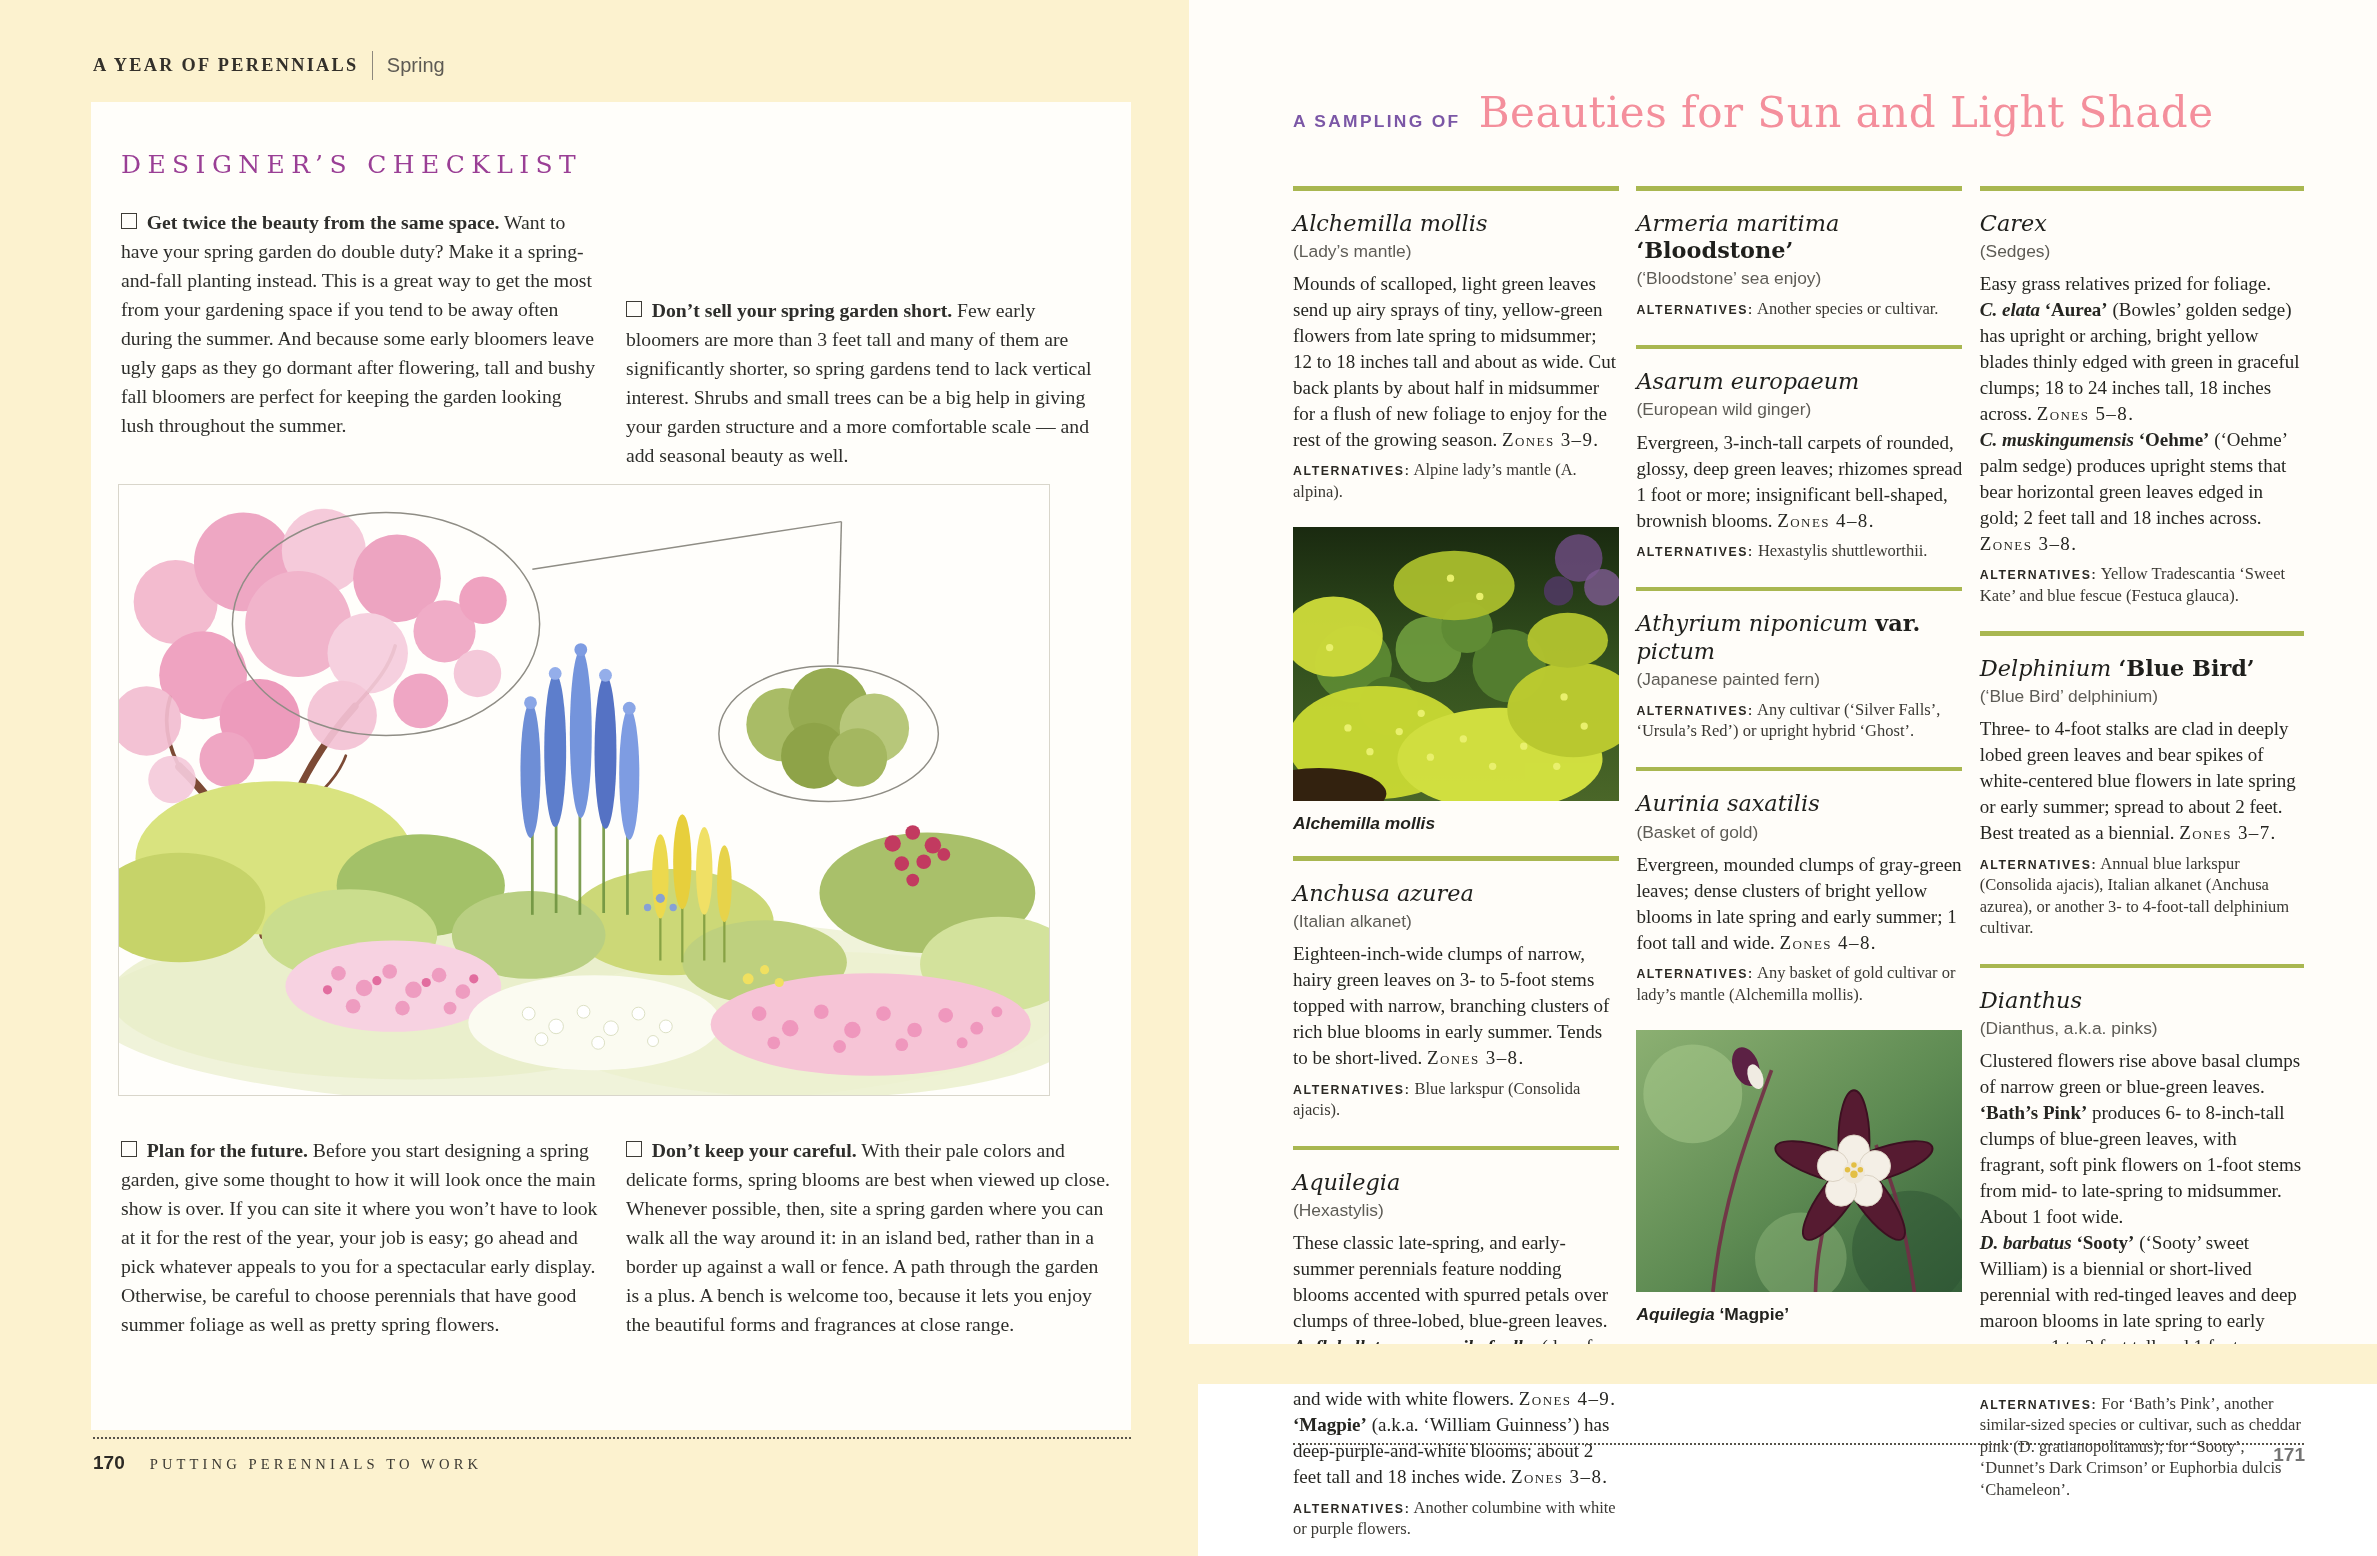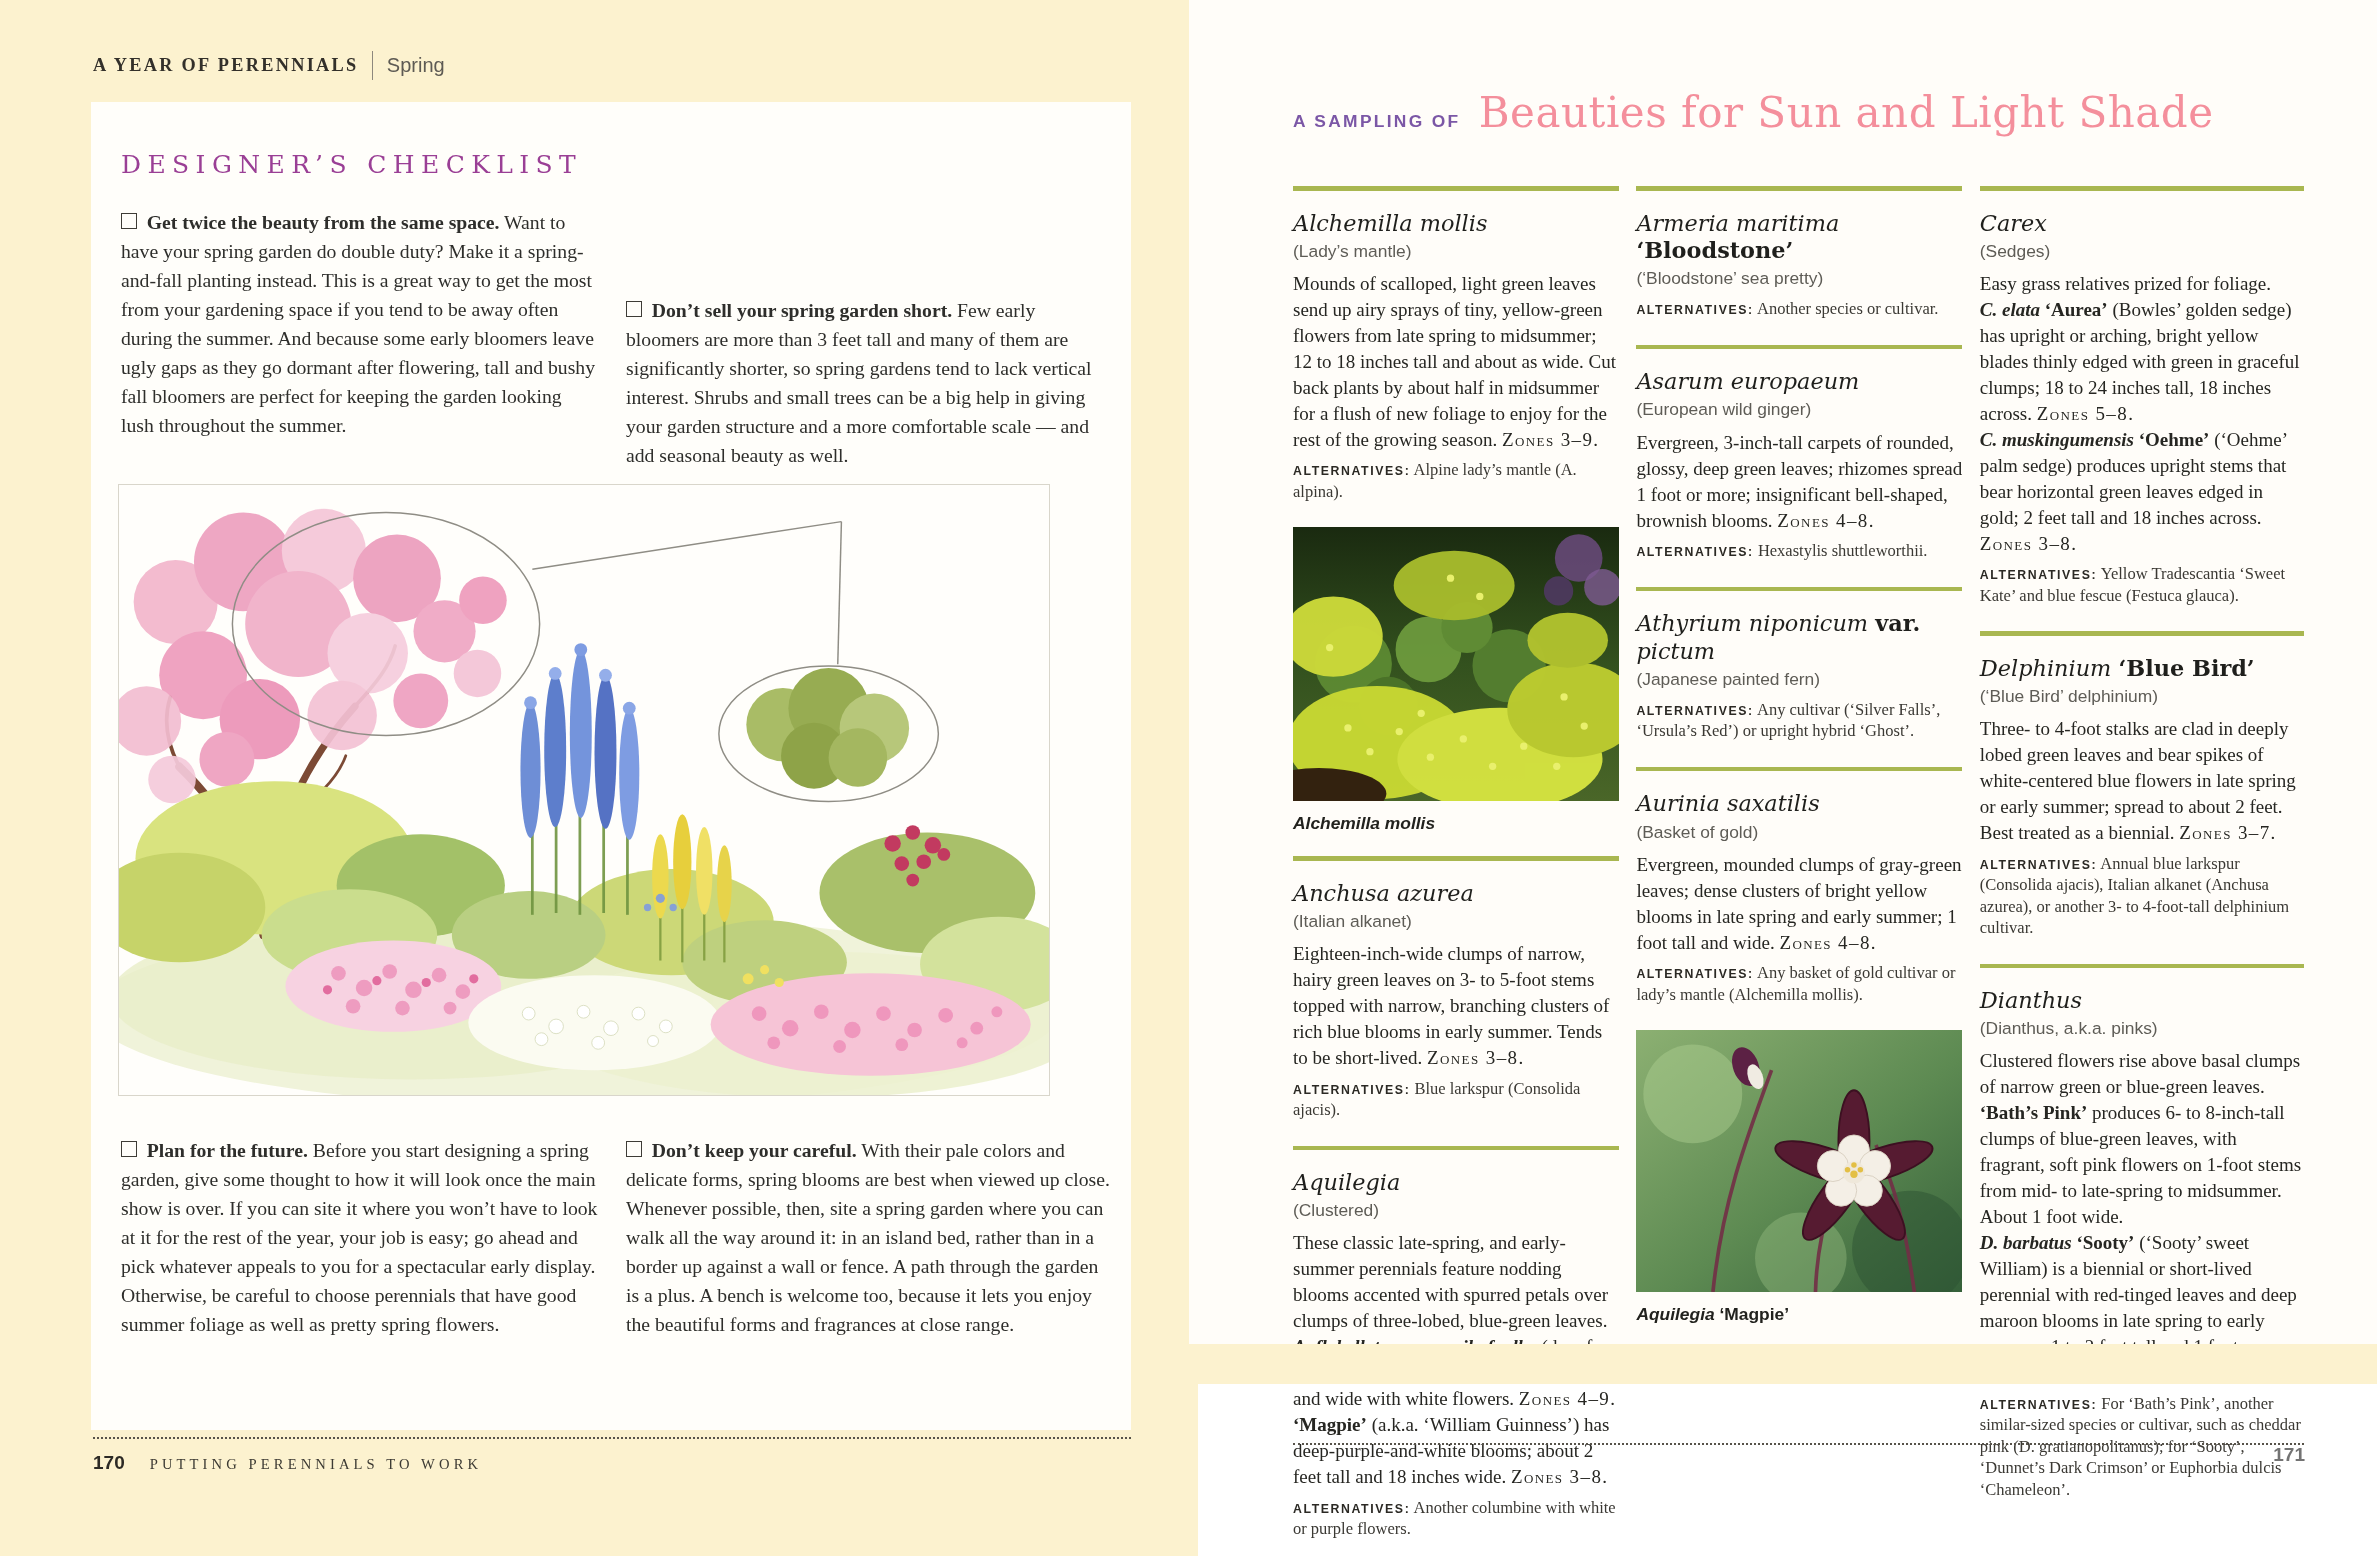--- a/index.html
+++ b/index.html
@@ -311,30 +311,30 @@
         <div class="rule"></div>
         <article class="entry">
           <h3 class="entry-name"><span>Anchusa azurea</span></h3>
           <div class="entry-common">(Italian alkanet)</div>
           <p class="entry-body"><span>Eighteen-inch-wide clumps of narrow, hairy green leaves on 3- to 5-foot stems topped with narrow, branching clusters of rich blue blooms in early summer. Tends to be short-lived. </span><span class="seg-sc">Zones 3–8.</span></p>
           <p class="entry-alt"><span class="alt-label">ALTERNATIVES:</span><span> Blue larkspur (Consolida ajacis).</span></p>
         </article>
         <div class="rule"></div>
         <article class="entry">
           <h3 class="entry-name"><span>Aquilegia</span></h3>
-          <div class="entry-common">(Clustered)</div>
+          <div class="entry-common">(Hexastylis)</div>
           <p class="entry-body"><span>These classic late-spring, and early-summer perennials feature nodding blooms accented with spurred petals over clumps of three-lobed, blue-green leaves. </span><span class="seg-bi">A. flabellata var. pumila f. alba</span><span> (dwarf white fan columbine) is about 8 inches tall and wide with white flowers. </span><span class="seg-sc">Zones 4–9.</span><br><span class="seg-b">‘Magpie’</span><span> (a.k.a. ‘William Guinness’) has deep-purple-and-white blooms; about 2 feet tall and 18 inches wide. </span><span class="seg-sc">Zones 3–8.</span></p>
           <p class="entry-alt"><span class="alt-label">ALTERNATIVES:</span><span> Another columbine with white or purple flowers.</span></p>
         </article>
       </div>
     <div class="col">
         <div class="rule"></div>
         <article class="entry">
           <h3 class="entry-name"><span>Armeria maritima </span><span class="seg-b">‘Bloodstone’</span></h3>
-          <div class="entry-common">(‘Bloodstone’ sea pretty)</div>
+          <div class="entry-common">(‘Bloodstone’ sea enjoy)</div>
           <p class="entry-alt"><span class="alt-label">ALTERNATIVES:</span><span> Another species or cultivar.</span></p>
         </article>
         <div class="rule"></div>
         <article class="entry">
           <h3 class="entry-name"><span>Asarum europaeum</span></h3>
           <div class="entry-common">(European wild ginger)</div>
           <p class="entry-body"><span>Evergreen, 3-inch-tall carpets of rounded, glossy, deep green leaves; rhizomes spread 1 foot or more; insignificant bell-shaped, brownish blooms. </span><span class="seg-sc">Zones 4–8.</span></p>
           <p class="entry-alt"><span class="alt-label">ALTERNATIVES:</span><span> Hexastylis shuttleworthii.</span></p>
         </article>
         <div class="rule"></div>

